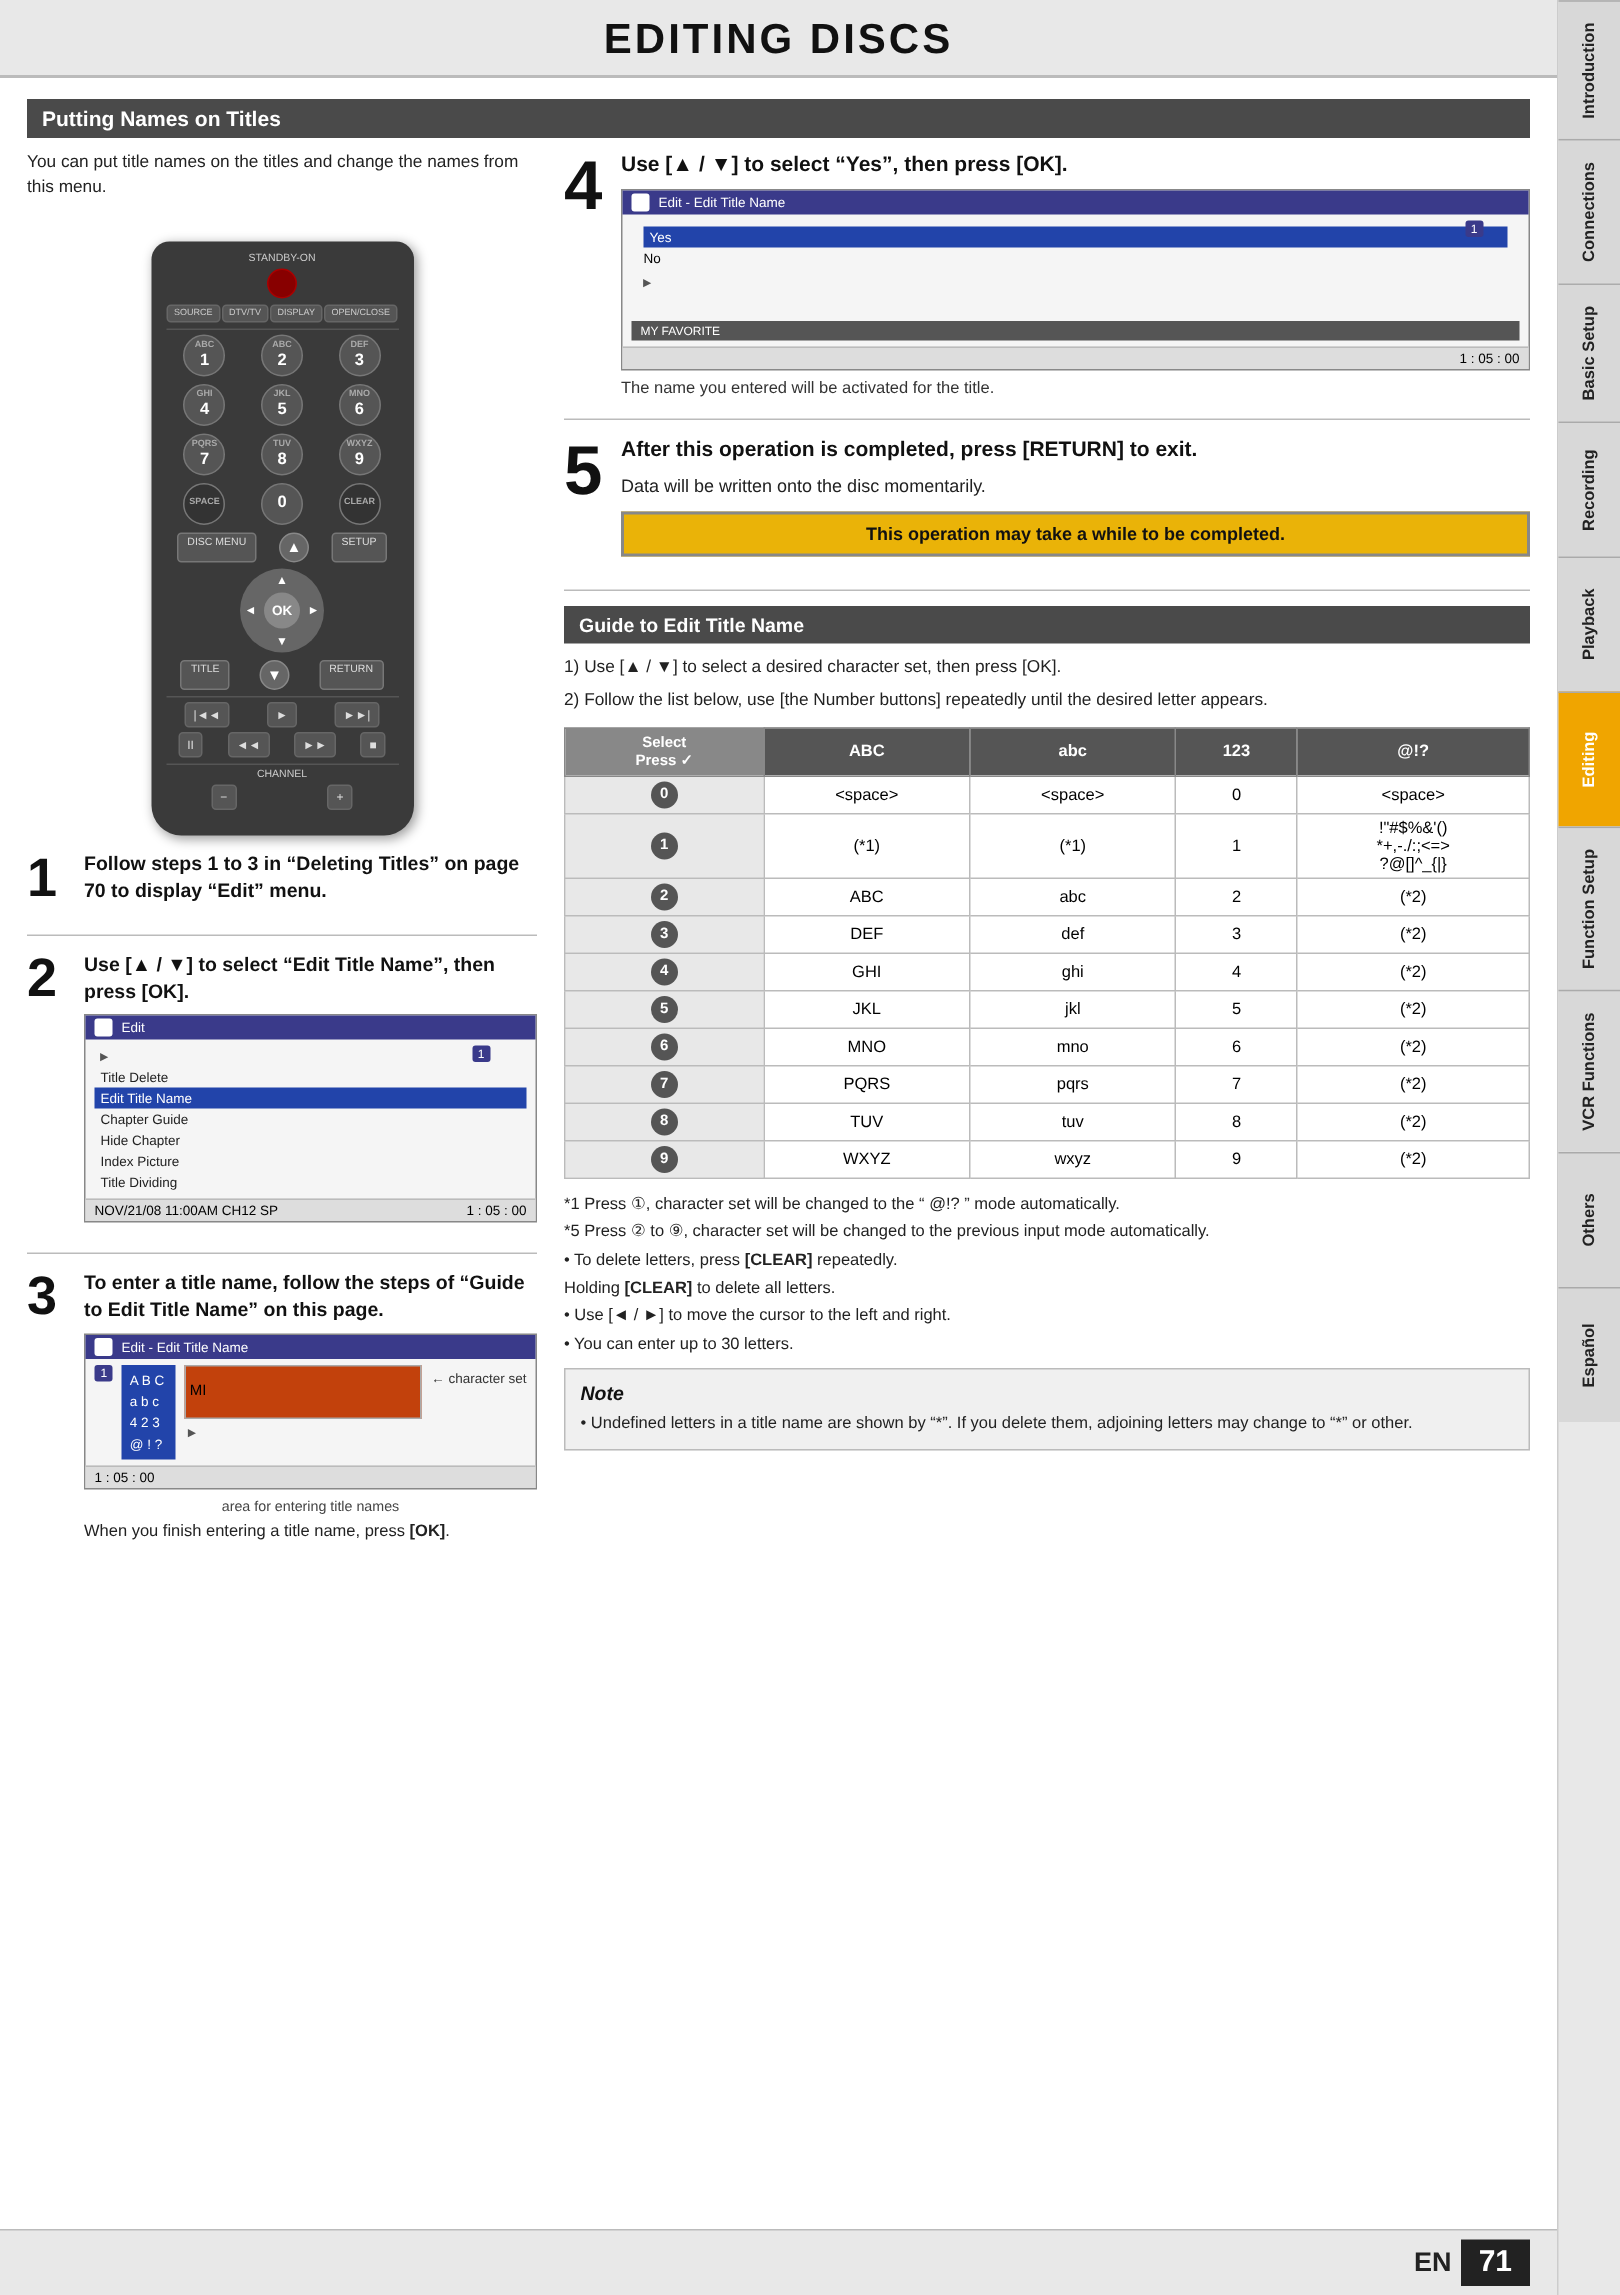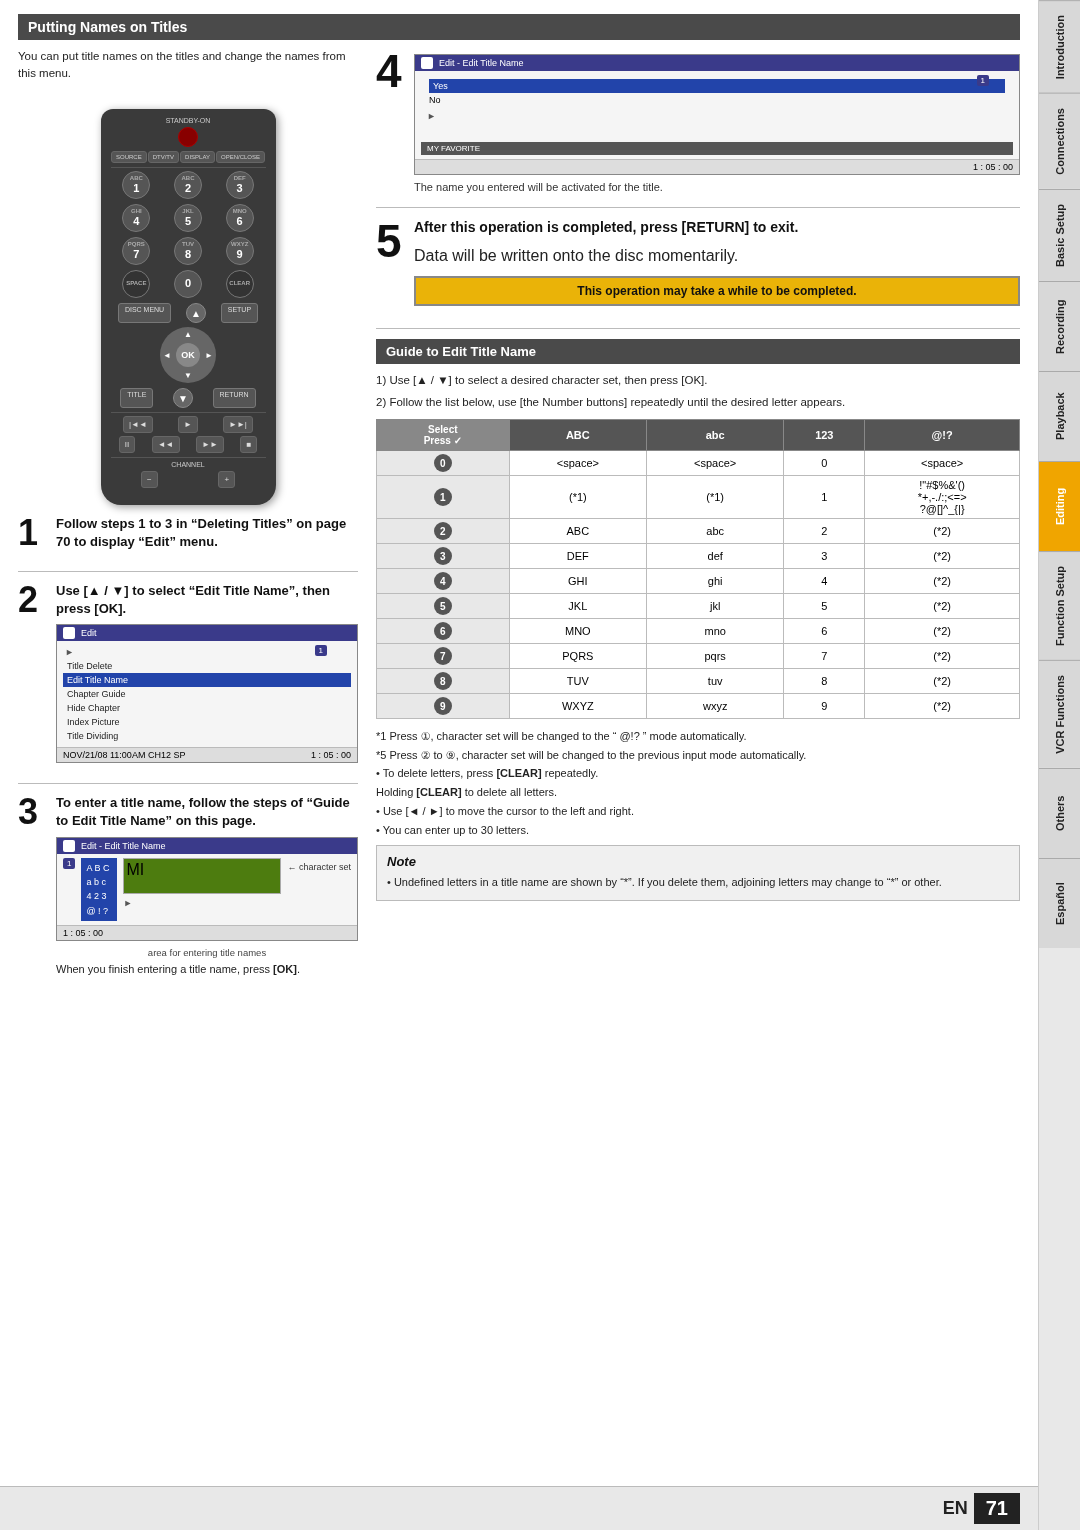--- a/index.html
+++ b/index.html
@@ -322,27 +322,27 @@
       background: #2244aa;
       color: #fff;
       padding: 3px 5px;
       font-size: 9px;
       line-height: 1.6;
       min-width: 36px;
     }
 
     .title-input-area {
       flex: 1;
-      background: #4d7c0f;
+      background: #c2410c;
       border: 1px solid #aaa;
       min-height: 36px;
       padding: 2px;
-      font-size: 16px;
-      display: flex;
-      align-items: flex-start;
+      font-size: 10px;
+      display: flex;
+      align-items: center;
     }
 
     
     .note-box {
       background: #f0f0f0;
       border: 1px solid #bbb;
       padding: 8px 10px;
       margin-top: 6px;
     }
 
@@ -539,37 +539,40 @@
 
     .my-favorite-bar {
       background: #555;
       color: #fff;
       font-size: 8px;
       padding: 2px 6px;
       margin-top: 21px;
     }
 
     .step-text {
-      font-size: 16px;
+      font-size: 12px;
       color: #222;
       margin-bottom: 4px;
       line-height: 1.5;
     }
 
     .activated-text {
       font-size: 11px;
       color: #333;
       margin-top: 5px;
     }
   </style>
 </head>
 <body>
 
 <div class="main">
 
+  <div class="page-title">
+    <h1>EDITING DISCS</h1>
+  </div>
 
   <div class="content">
 
     <div class="section-heading">Putting Names on Titles</div>
 
     <div class="two-col">
 
       <div class="left-col">
         <p class="intro-text">You can put title names on the titles and change the names from this menu.</p>
 
@@ -774,20 +777,21 @@
             </div>
           </div>
         </div>
       </div>
 
       <div class="right-col">
 
         <div class="step">
           <div class="step-number" style="font-size:46px;">4</div>
           <div class="step-content">
+            <div class="step-title" style="font-size:14px;">Use [▲ / ▼] to select “Yes”, then press [OK].</div>
 
             <div class="screen-mock step4-screen">
               <div class="screen-title-bar">
                 <div class="icon-small"></div>
                 <span>Edit - Edit Title Name</span>
               </div>
               <div class="screen-body">
                 <div class="screen-number-badge">1</div>
                 <div class="yes-no-list">
                   <div class="yes-no-item active">Yes</div>

